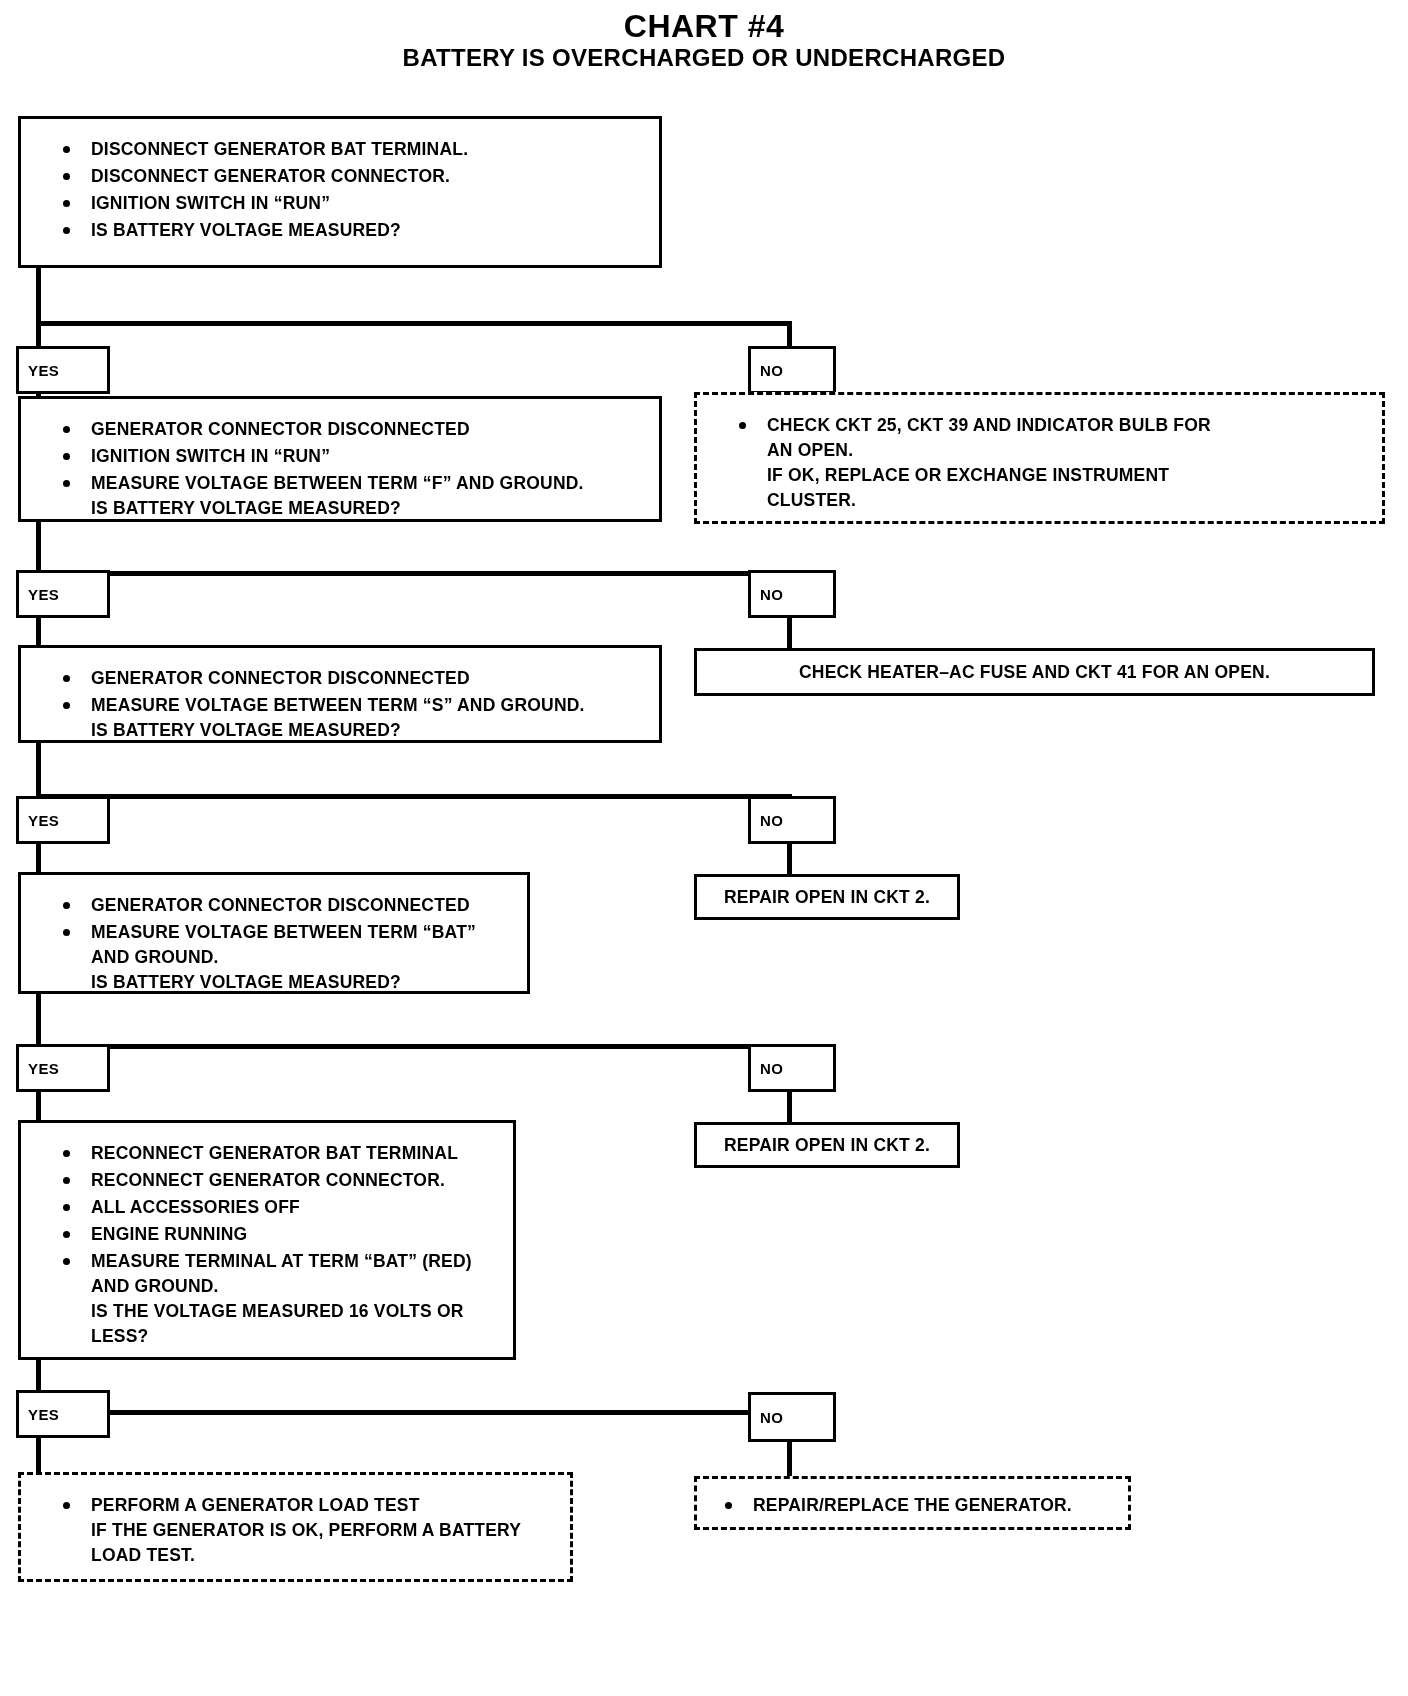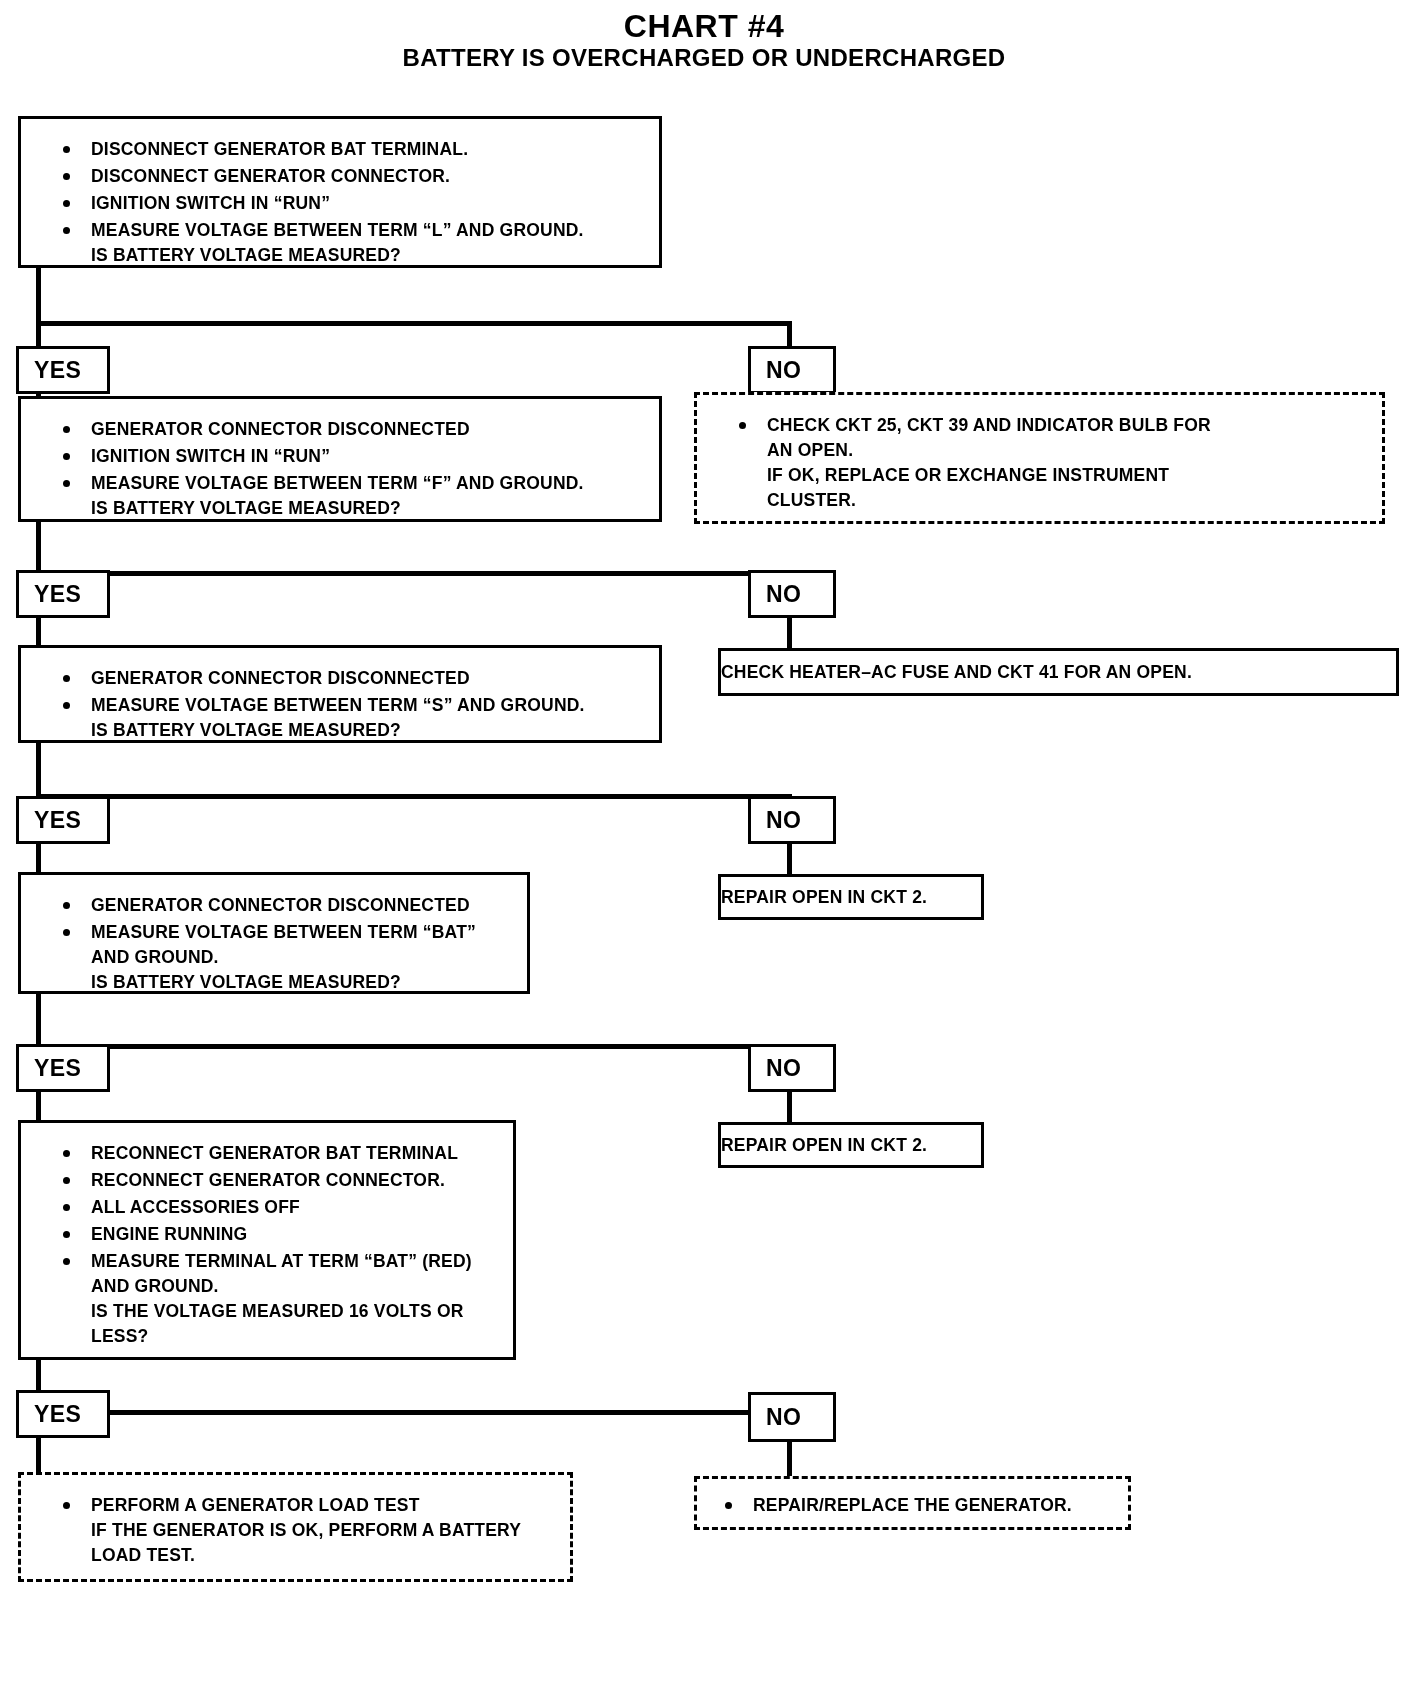--- a/index.html
+++ b/index.html
@@ -51,22 +51,22 @@
     font-weight: bold;
     line-height: 25px;
     letter-spacing: 0.2px;
   }
   .box.dashed {
     border: 3px dashed #000000;
   }
   .box.center {
     display: flex;
     align-items: center;
+    justify-content: center;
     text-align: center;
-    margin-left: 24px;
   }
   .box-inner {
     padding: 14px 10px 10px 14px;
   }
 
   
   ul.blist {
     margin: 4px;
     padding: 0;
     list-style: none;
@@ -89,23 +89,23 @@
     display: block;
   }
 
   
   .yn {
     position: absolute;
     background: #ffffff;
     border: 3px solid #000000;
     display: flex;
     align-items: center;
-    font-size: 23px;
+    font-size: 15px;
     font-weight: bold;
-    padding-left: 15px;
+    padding-left: 9px;
     letter-spacing: 0.4px;
   }
 
   
   .vline {
     position: absolute;
     background: #000000;
     width: 5px;
   }
   .hline {
@@ -132,21 +132,20 @@
           <li>
             <span class="bullet"></span>
             <span class="cont">DISCONNECT GENERATOR CONNECTOR.</span>
           </li>
           <li>
             <span class="bullet"></span>
             <span class="cont">IGNITION SWITCH IN “RUN”</span>
           </li>
           <li>
             <span class="bullet"></span>
-            <span class="cont">MEASURE VOLTAGE BETWEEN TERM “L” AND GROUND.</span>
             <span class="cont">IS BATTERY VOLTAGE MEASURED?</span>
           </li>
         </ul>
     </div>
   </div>
 
   <div class="vline" style="left:36px; top:268px; height:58px;"></div>
   <div class="hline" style="left:36px; top:321px; width:756px;"></div>
   <div class="vline" style="left:787px; top:321px; height:27px;"></div>
   <div class="vline" style="left:36px; top:321px; height:27px;"></div>

